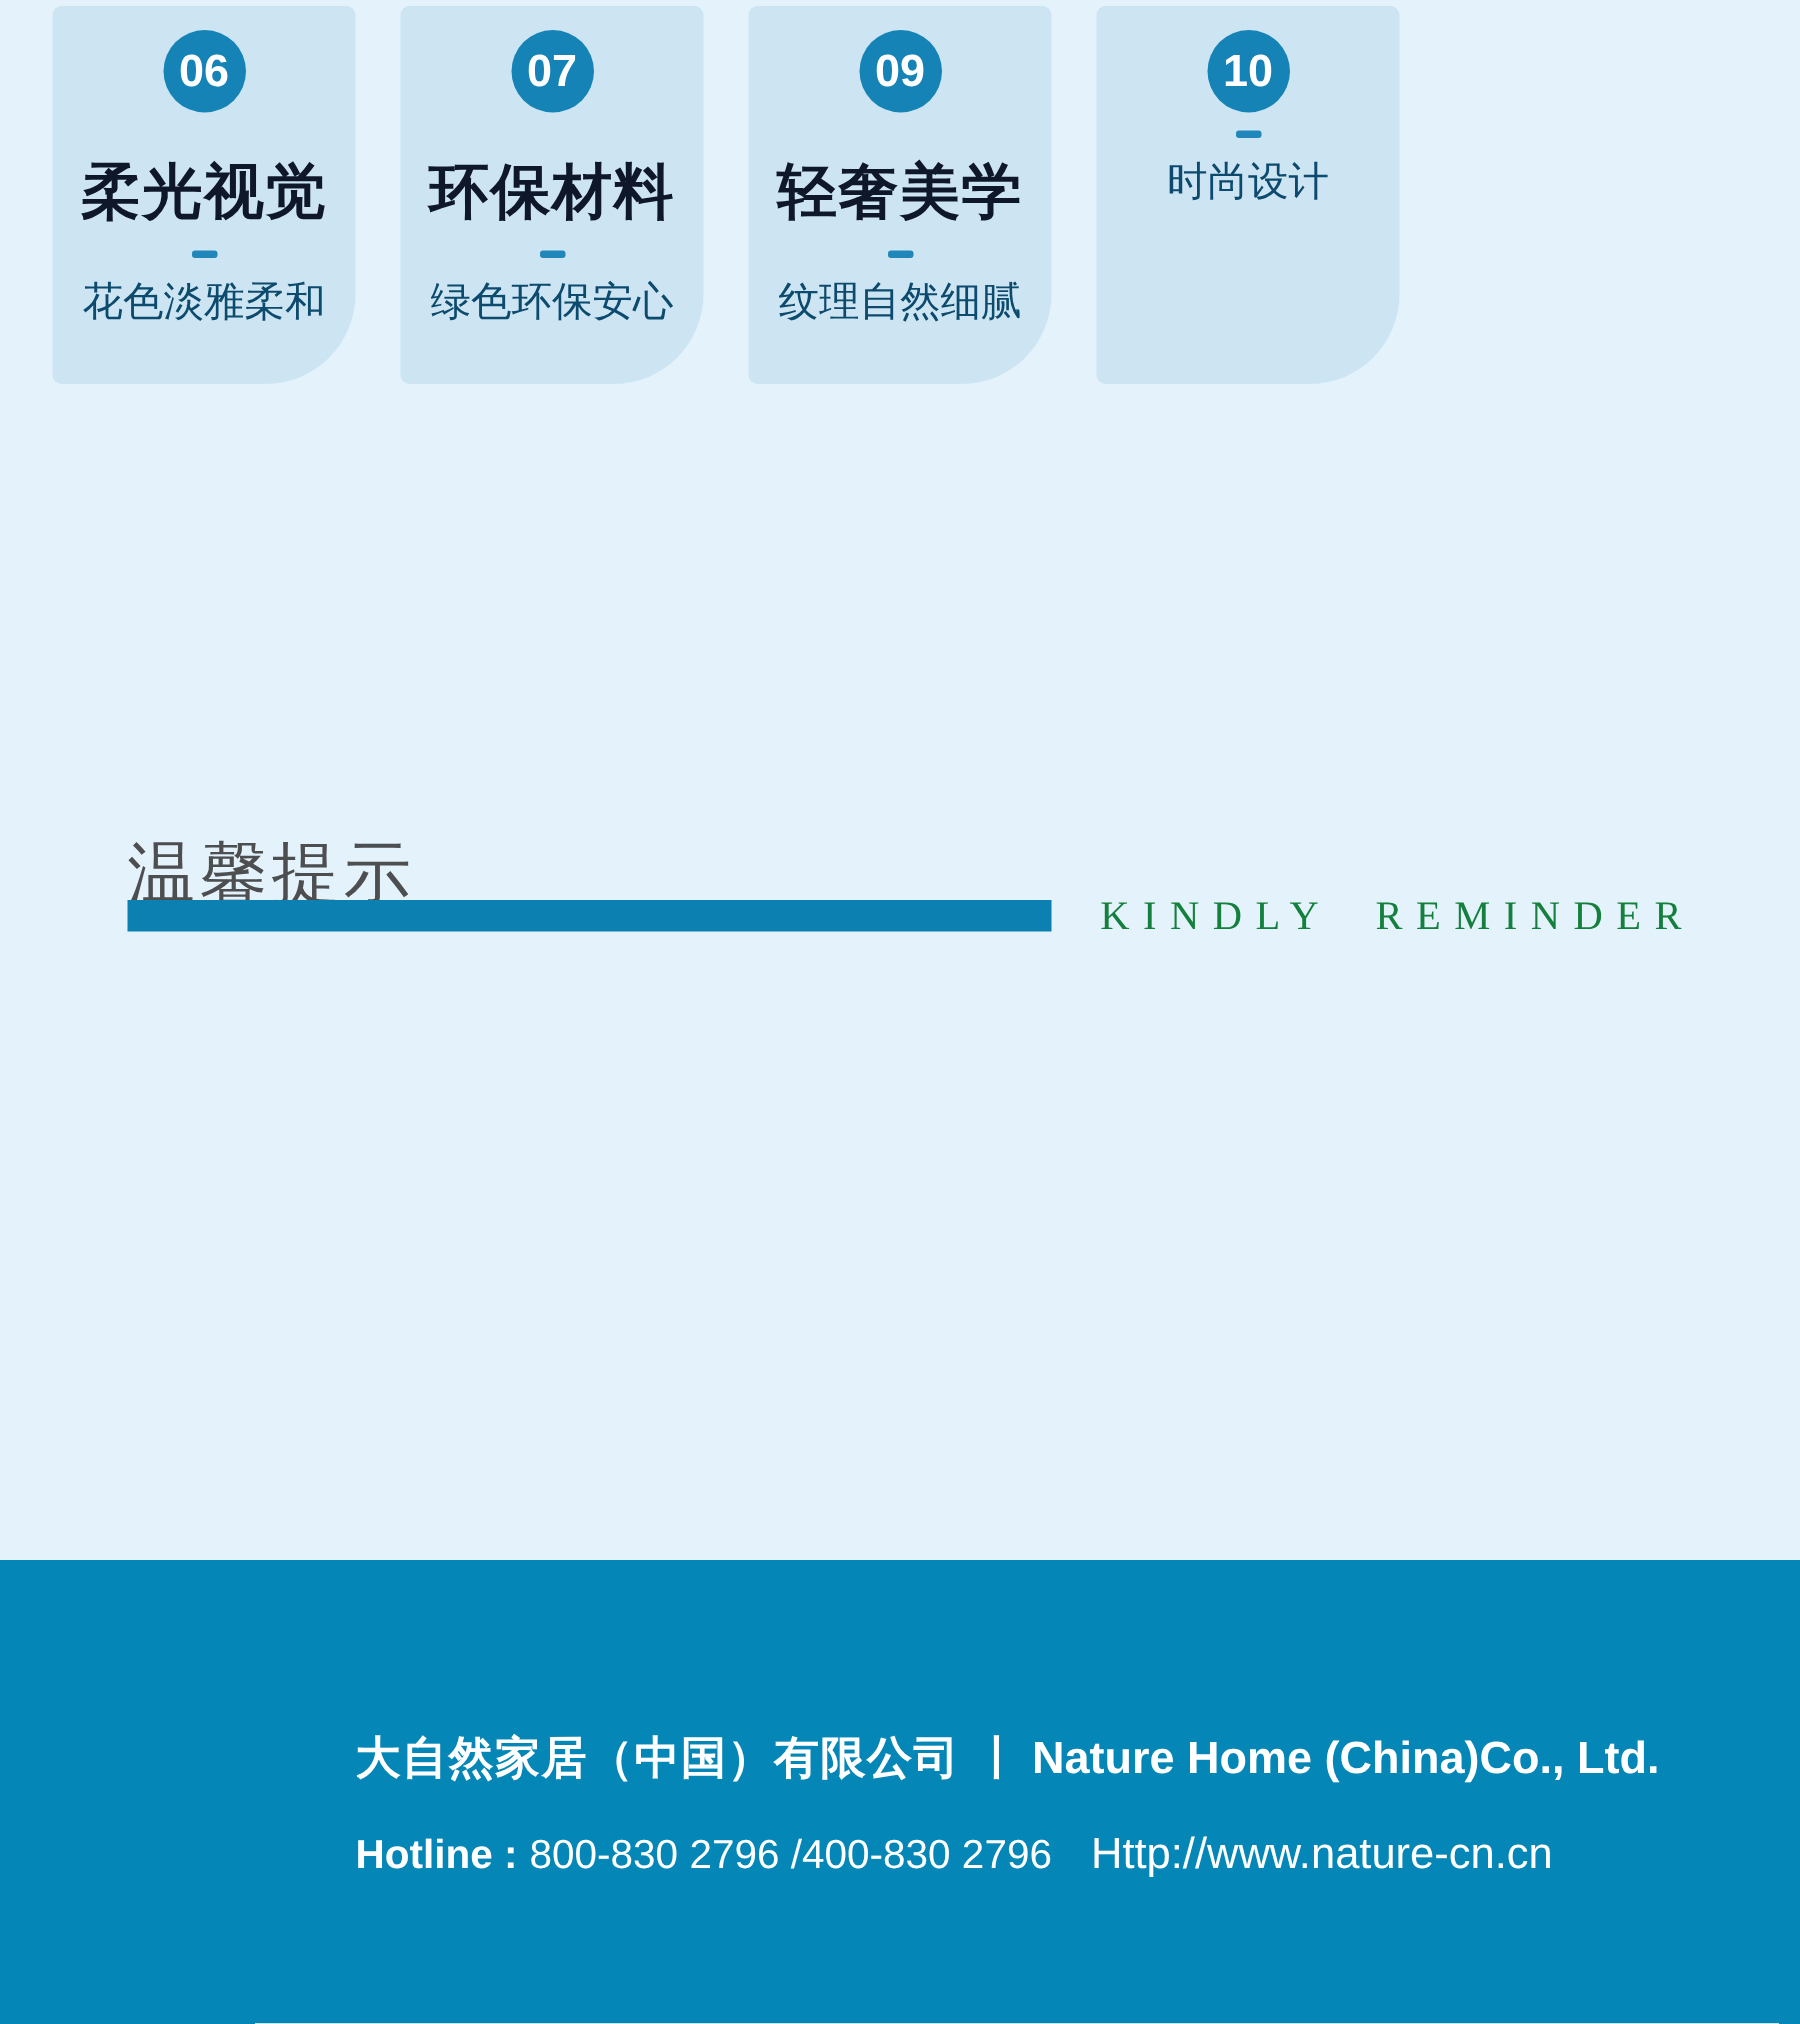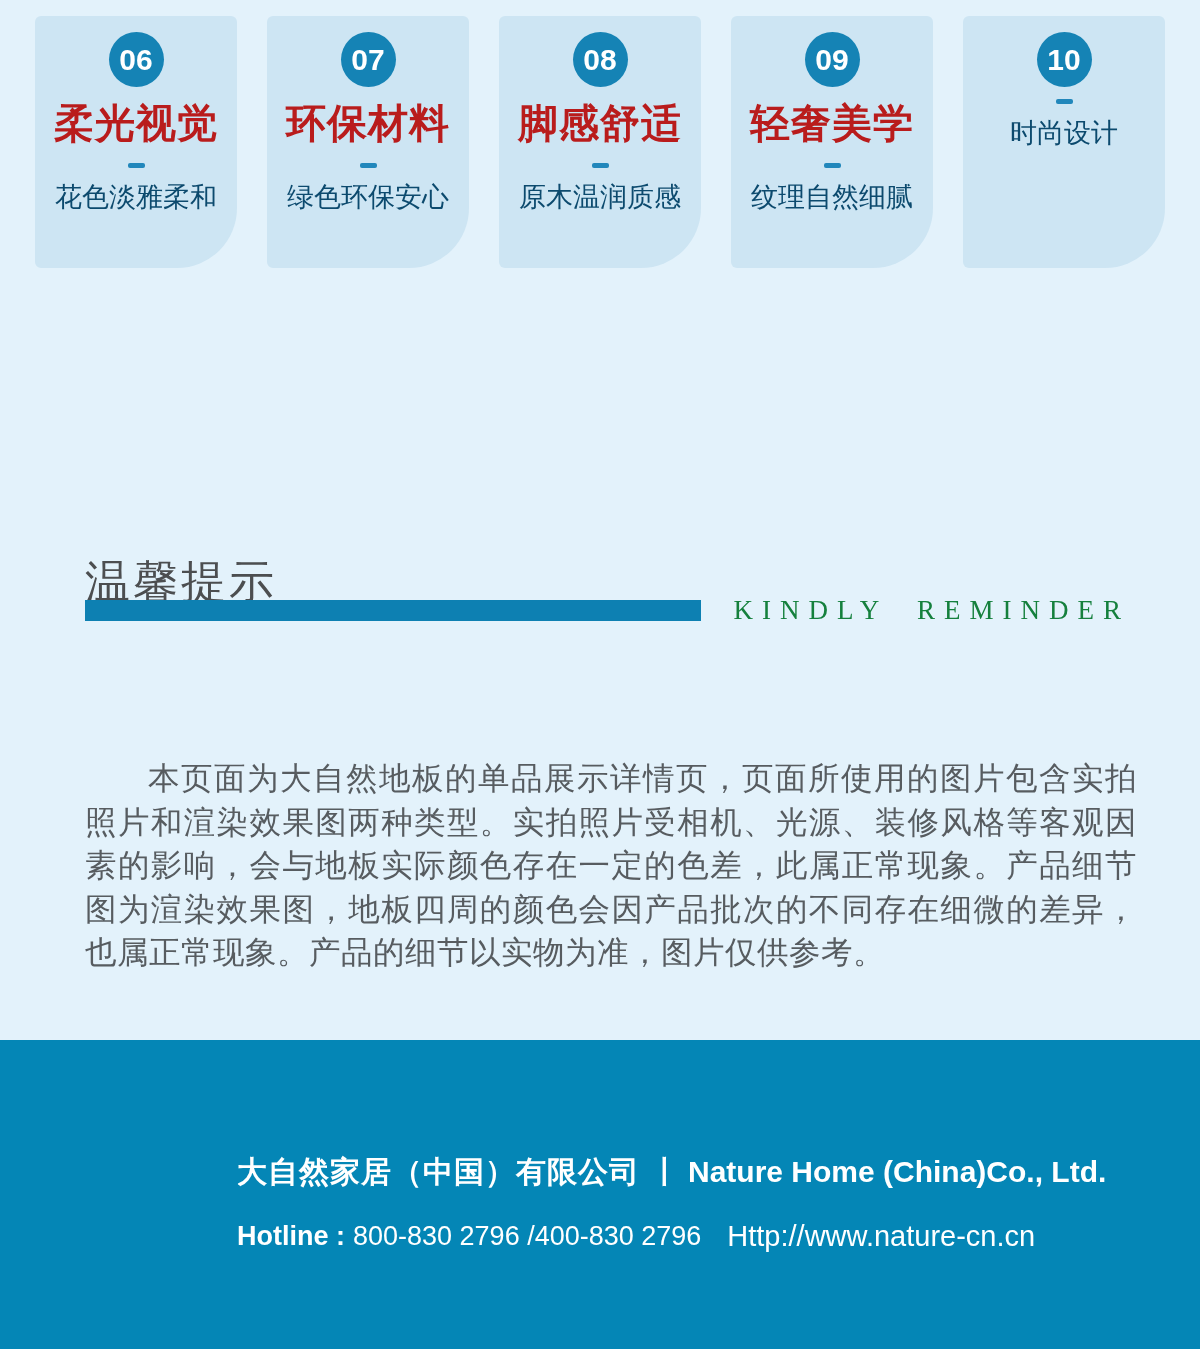--- a/index.html
+++ b/index.html
@@ -6,38 +6,38 @@
   html,body { background:#e3f2fb; }
   body { font-family:"Liberation Sans", sans-serif; }
 
   .page {
     position:relative; width:1200px; height:1349px;
     background:#e3f2fb; overflow:hidden; margin:0 auto;
   }
 
   
   .cards-row {
-    position:absolute; top:16px; left:35px;
+    position:absolute; top:4px; left:35px;
     display:flex; gap:30px;
   }
   .feature-card {
     width:202px; height:252px;
     background:#cde5f3;
     border-radius:6px 6px 60px 6px;
     display:flex; flex-direction:column; align-items:center;
   }
   .badge {
     margin-top:16px; width:55px; height:55px; border-radius:50%;
     background:#1583b5; color:#ffffff;
     display:flex; align-items:center; justify-content:center;
     font-size:30px; font-weight:bold;
   }
   .card-title {
-    margin-top:9px; font-size:40px; font-weight:bold;
-    color:#b91c1c; letter-spacing:1px; white-space:nowrap;
+    margin-top:25px; font-size:40px; font-weight:bold;
+    color:#0f172a; letter-spacing:1px; white-space:nowrap;
   }
   .card-dash {
     margin-top:12px; width:17px; height:5px;
     background:#2187bb; border-radius:2px;
   }
   .card-subtitle {
     margin-top:11px; font-size:27px; color:#0c4a6e; white-space:nowrap;
   }
 
   
@@ -99,26 +99,20 @@
       <div class="card-subtitle">花色淡雅柔和</div>
     </div>
 
     <div class="feature-card">
       <div class="badge">07</div>
       <div class="card-title">环保材料</div>
       <div class="card-dash"></div>
       <div class="card-subtitle">绿色环保安心</div>
     </div>
 
-    <div class="feature-card">
-      <div class="badge">08</div>
-      <div class="card-title">脚感舒适</div>
-      <div class="card-dash"></div>
-      <div class="card-subtitle">原木温润质感</div>
-    </div>
 
     <div class="feature-card">
       <div class="badge">09</div>
       <div class="card-title">轻奢美学</div>
       <div class="card-dash"></div>
       <div class="card-subtitle">纹理自然细腻</div>
     </div>
 
     <div class="feature-card">
       <div class="badge">10</div>
@@ -129,21 +123,20 @@
   </div>
 
   <div class="reminder-heading">温馨提示</div>
 
   <div class="bar-row">
     <div class="blue-bar"></div>
     <div class="kindly">KINDLY REMINDER</div>
   </div>
 
 
-  <div class="notice-paragraph">本页面为大自然地板的单品展示详情页，页面所使用的图片包含实拍照片和渲染效果图两种类型。实拍照片受相机、光源、装修风格等客观因素的影响，会与地板实际颜色存在一定的色差，此属正常现象。产品细节图为渲染效果图，地板四周的颜色会因产品批次的不同存在细微的差异，也属正常现象。产品的细节以实物为准，图片仅供参考。</div>
 
   <div class="footer">
     <div class="footer-inner">
       <div class="footer-line1">
         <span class="company-cn">大自然家居（中国）有限公司</span><span class="footer-sep">丨</span><span class="company-en">Nature Home (China)Co., Ltd.</span>
       </div>
       <div class="footer-line2">
         <span class="hotline-label">Hotline :</span>
         <span class="hotline-numbers">800-830 2796 /400-830 2796</span>
         <span class="website">Http://www.nature-cn.cn</span>

